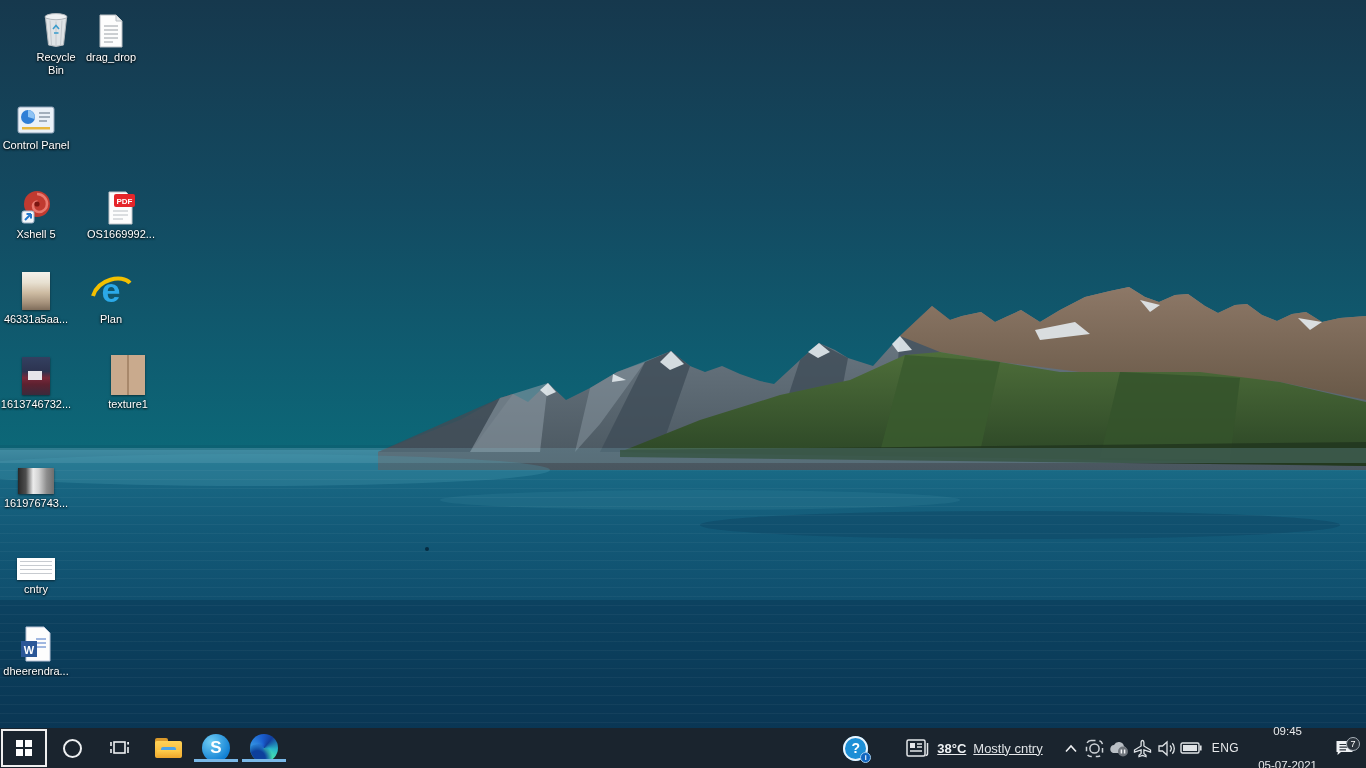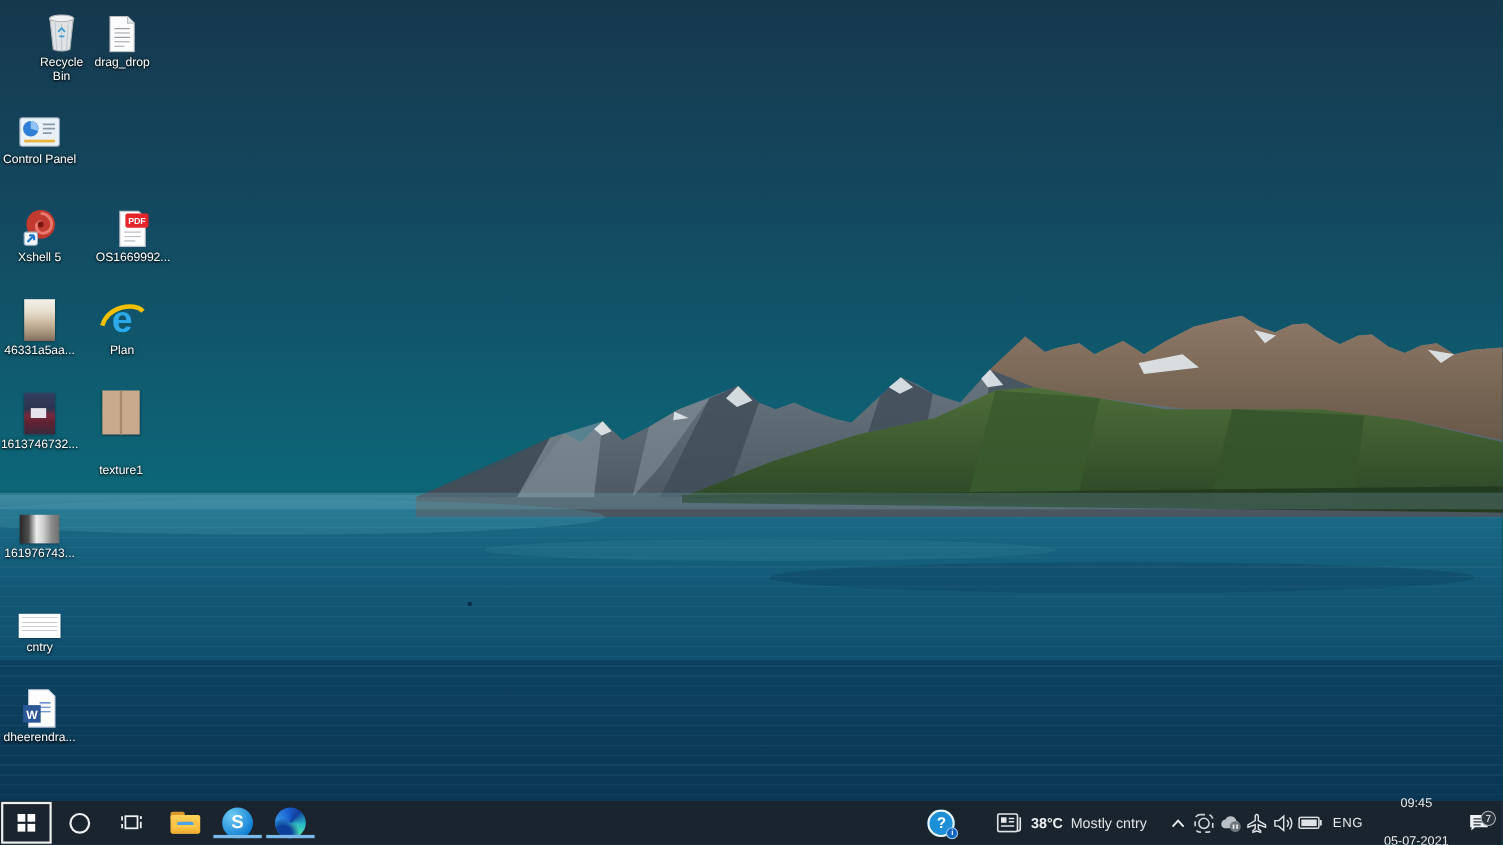--- a/index.html
+++ b/index.html
@@ -66,21 +66,21 @@
   .edge::after { content:""; position:absolute; left:-6px; bottom:-8px; width:30px; height:26px; border-radius:50%;
     background:radial-gradient(circle at 45% 55%, #0d3f9b 35%, rgba(13,63,155,0) 70%); }
 
   .tb-right { margin-left:auto; display:flex; align-items:center; }
   .helpbtn { width:25px; height:25px; border-radius:50%; background:#1d8fd6; box-shadow:inset 0 0 0 2px #ecf5fc;
     color:#fff; font-weight:bold; font-size:14px; display:flex; align-items:center; justify-content:center;
     position:relative; margin-right:38px; cursor:pointer; }
   .helpbtn .ibadge { position:absolute; right:-3px; bottom:-2px; width:11px; height:11px; border-radius:50%;
     background:#1266c0; border:1px solid #9fccee; color:#fff; font-size:7px; font-weight:bold; line-height:9px; text-align:center; }
 
-  .weather { display:flex; align-items:center; margin-right:16px; cursor:pointer; }
+  .weather { display:flex; align-items:center; margin-right:16px; cursor:pointer;text-decoration:underline; }
   .weather .temp { margin-left:8px; font-size:13px; font-weight:bold; color:#eef1f3; }
   .weather .cond { margin-left:7px; font-size:13px; color:#dfe3e6; }
 
   .trayic { display:flex; align-items:center; justify-content:center; width:24px; height:40px; cursor:pointer; }
   .lang { font-size:12px; letter-spacing:.5px; padding:0 9px; display:flex; align-items:center; cursor:pointer; }
   .clock { display:flex; flex-direction:column; align-items:center; justify-content:space-between;
     font-size:11.5px; line-height:14px; padding:0 10px; cursor:pointer;gap:20px; }
   .action { position:relative; width:34px; display:flex; align-items:center; justify-content:center; cursor:pointer; }
   .action .badge { position:absolute; right:1px; bottom:7px; width:14px; height:14px; border-radius:50%;
     background:#2b333c; border:1px solid #aab2ba; color:#fff; font-size:9px; line-height:12px; text-align:center; }
@@ -247,21 +247,21 @@
     <div class="lbl">Plan</div>
   </div>
 
   <div class="dicon" style="left:0px; top:353px;">
     <div class="ibox">
         <div class="thumb th-1613"></div>
       </div>
     <div class="lbl">1613746732...</div>
   </div>
 
-  <div class="dicon" style="left:74px; top:353px;gap:24px;">
+  <div class="dicon" style="left:92px; top:353px;">
     <div class="ibox">
         <div class="thumb th-texture"></div>
       </div>
     <div class="lbl">texture1</div>
   </div>
 
   <div class="dicon" style="left:0px; top:452px;">
     <div class="ibox">
         <div class="thumb th-1619"></div>
       </div>

